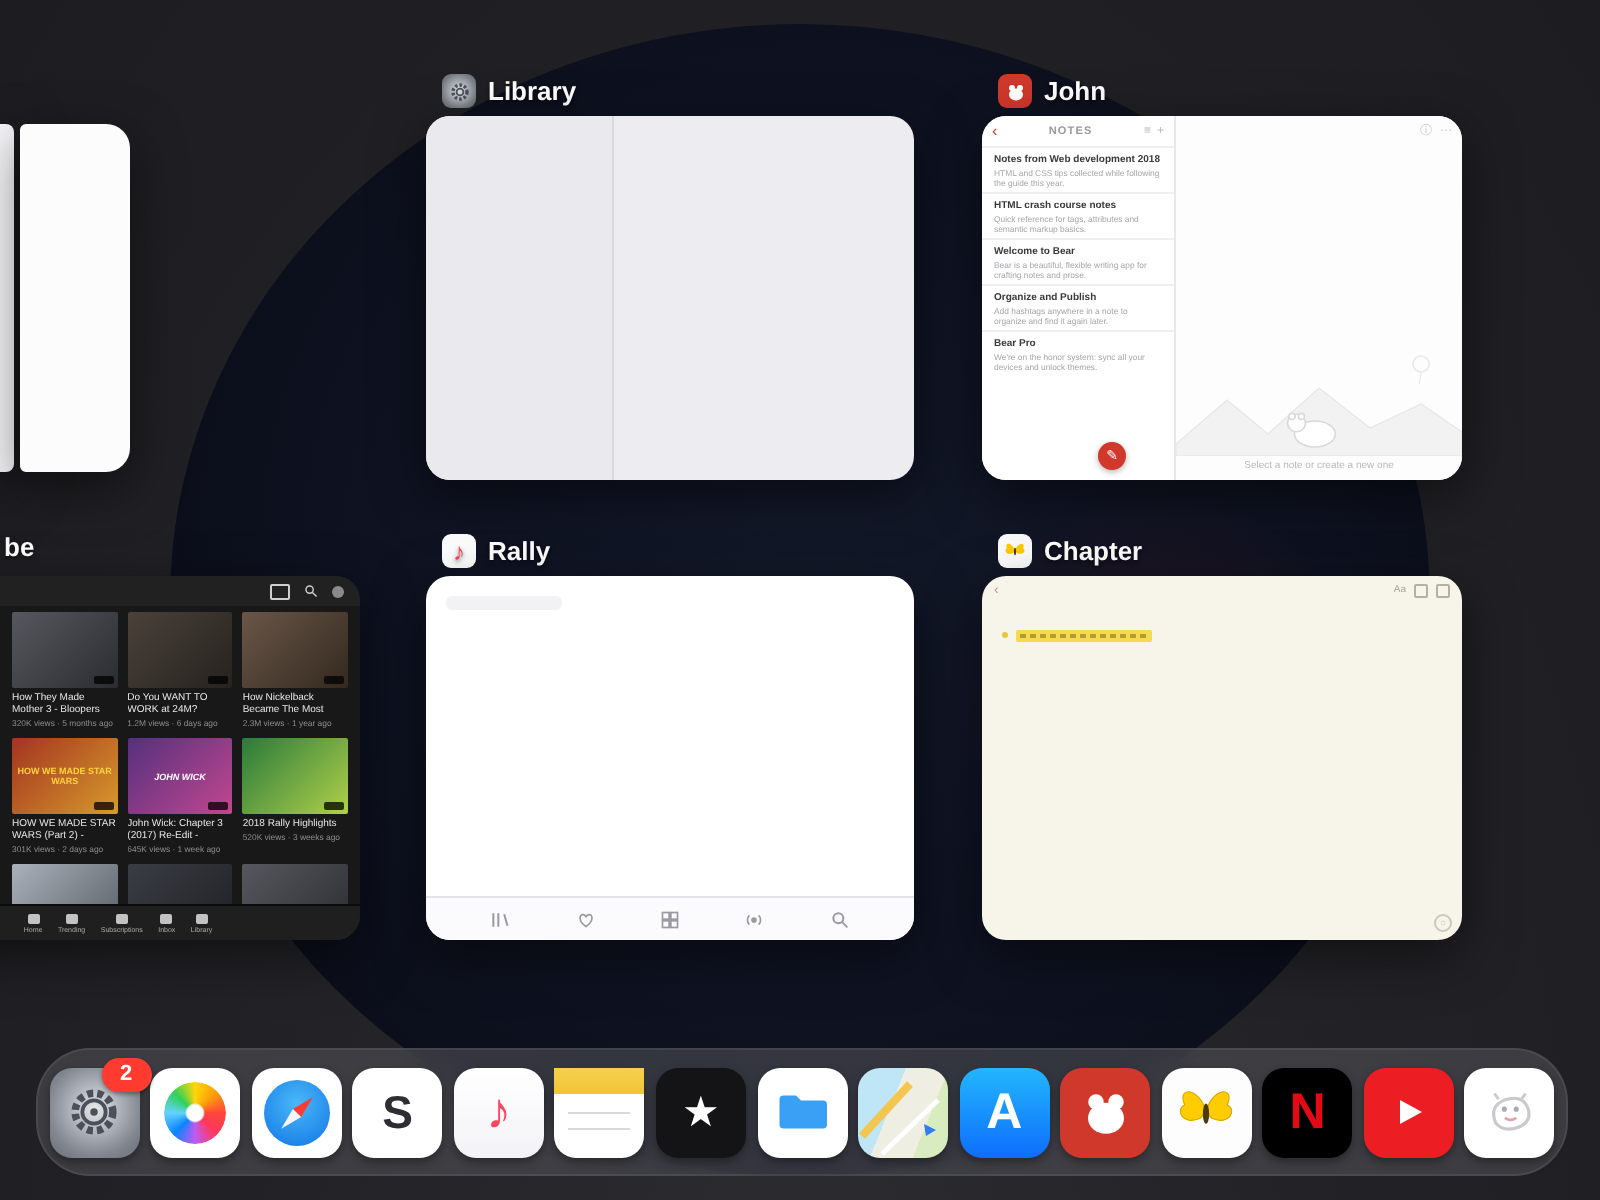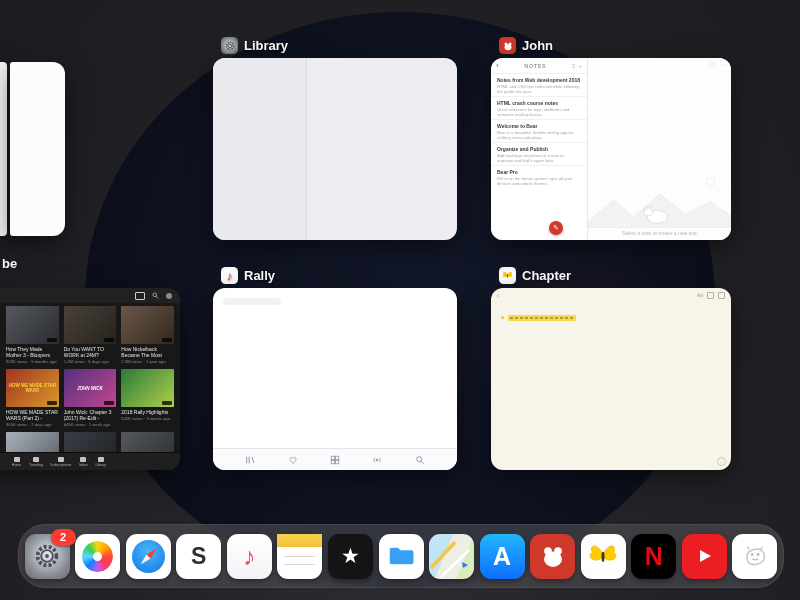--- a/index.html
+++ b/index.html
@@ -153,21 +153,21 @@
     <span class="mini-icon mini-bear">
       <svg width="12" height="12" viewBox="0 0 24 24">
           <circle cx="8" cy="8" r="3" fill="#fff"></circle>
           <circle cx="16" cy="8" r="3" fill="#fff"></circle>
           <ellipse cx="12" cy="14.5" rx="7" ry="6" fill="#fff"></ellipse>
         </svg>
     </span>
     <span>John</span>
   </div>
 
-  <div class="card-label" style="left:2px;top:256px;">
+  <div class="card-label" style="left:2px;top:266px;">
     <span>be</span>
   </div>
   <div class="card-label" style="left:221px;top:267px;">
     <span class="mini-icon mini-music">♪</span>
     <span>Rally</span>
   </div>
   <div class="card-label" style="left:499px;top:267px;">
     <span class="mini-icon mini-uly">
       <svg width="13" height="13" viewBox="0 0 24 24">
         <path d="M12 12 C10 4, 2 3, 4.5 9.5 C1.5 11, 4 16.5, 10 14 Z" fill="#ffcc00"></path>

